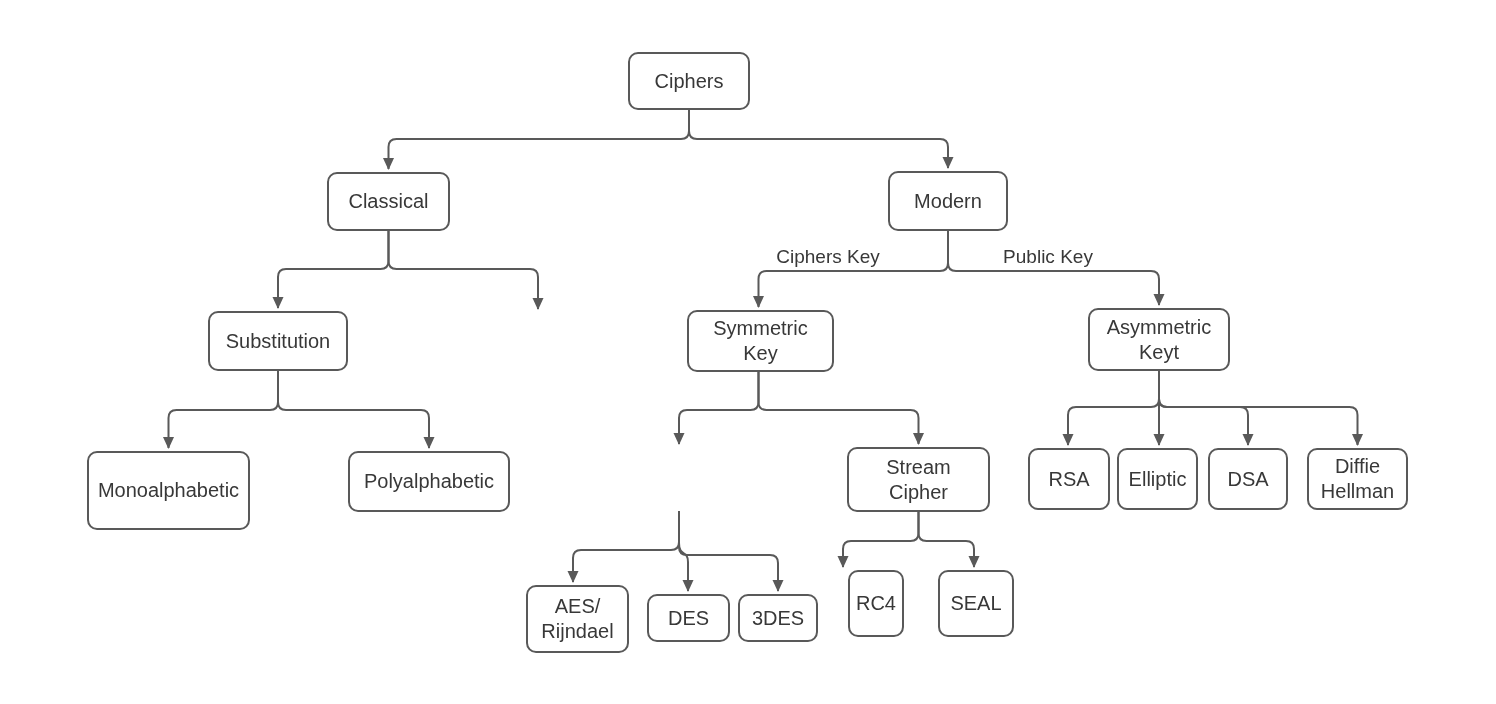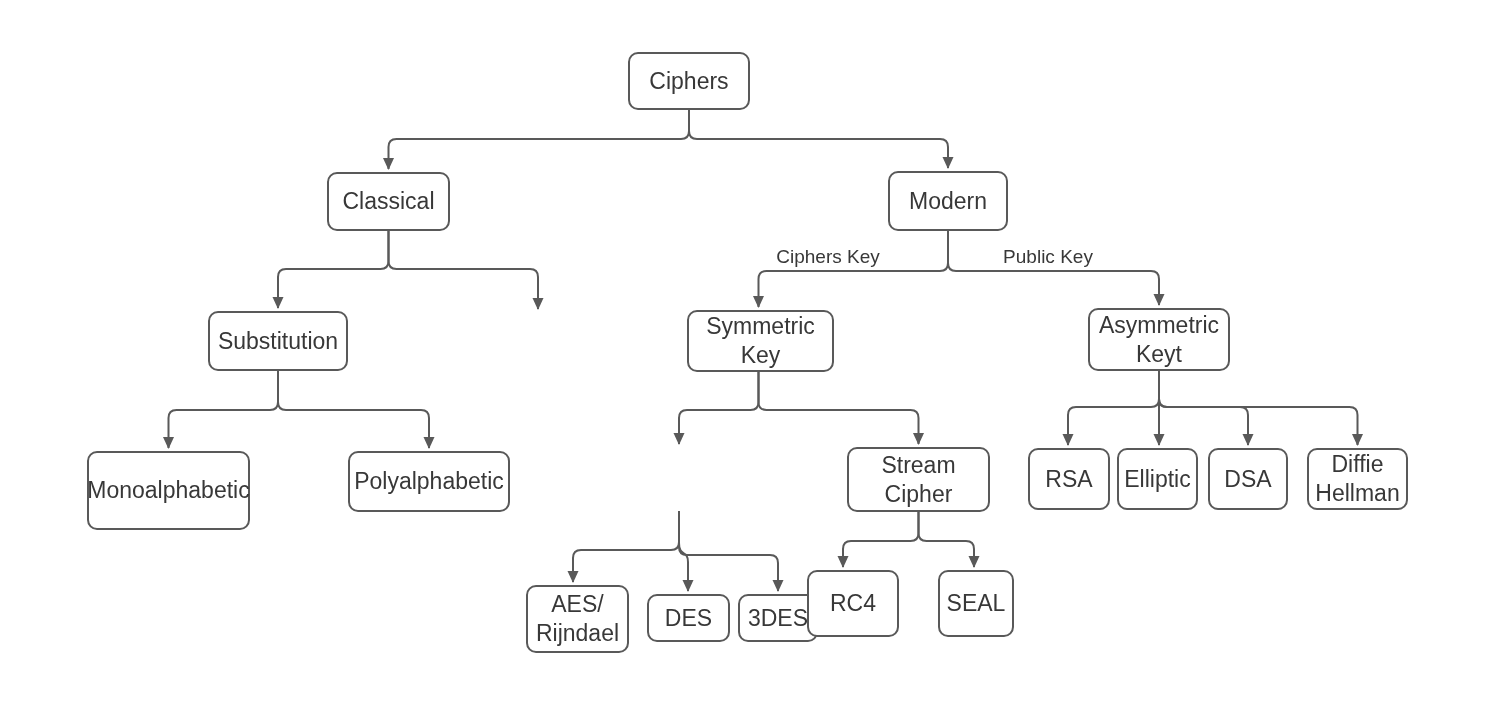--- a/index.html
+++ b/index.html
@@ -30,21 +30,21 @@
     stroke-width: 2;
   }
   #arrowhead path { fill: var(--stroke); }
   .node {
     position: absolute;
     box-sizing: border-box;
     border: 2px solid var(--stroke);
     border-radius: 10px;
     background: var(--background);
     color: var(--text);
-    font-size: 23px;
+    font-size: 20px;
     line-height: 1.25;
     display: flex;
     flex-direction: column;
     align-items: center;
     justify-content: center;
     text-align: center;
     padding: 2px 0;
   }
   .edge-label {
     position: absolute;
@@ -154,21 +154,21 @@
   </div>
 
   <div class="node" style="left:647px;top:594px;width:83px;height:48px">
     <span>DES</span>
   </div>
 
   <div class="node" style="left:738px;top:594px;width:80px;height:48px">
     <span>3DES</span>
   </div>
 
-  <div class="node" style="left:807px;top:570px;width:92px;height:67px">
+  <div class="node" style="left:848px;top:570px;width:56px;height:67px">
     <span>RC4</span>
   </div>
 
   <div class="node" style="left:938px;top:570px;width:76px;height:67px">
     <span>SEAL</span>
   </div>
 
 </div>
 
 </body></html>

